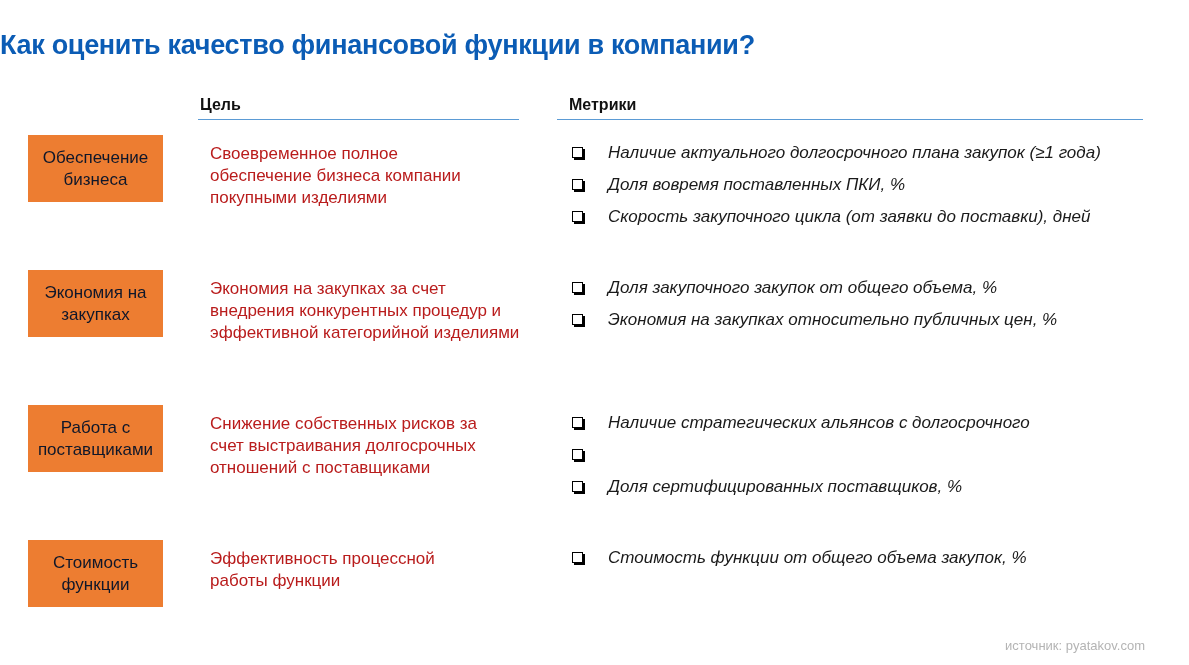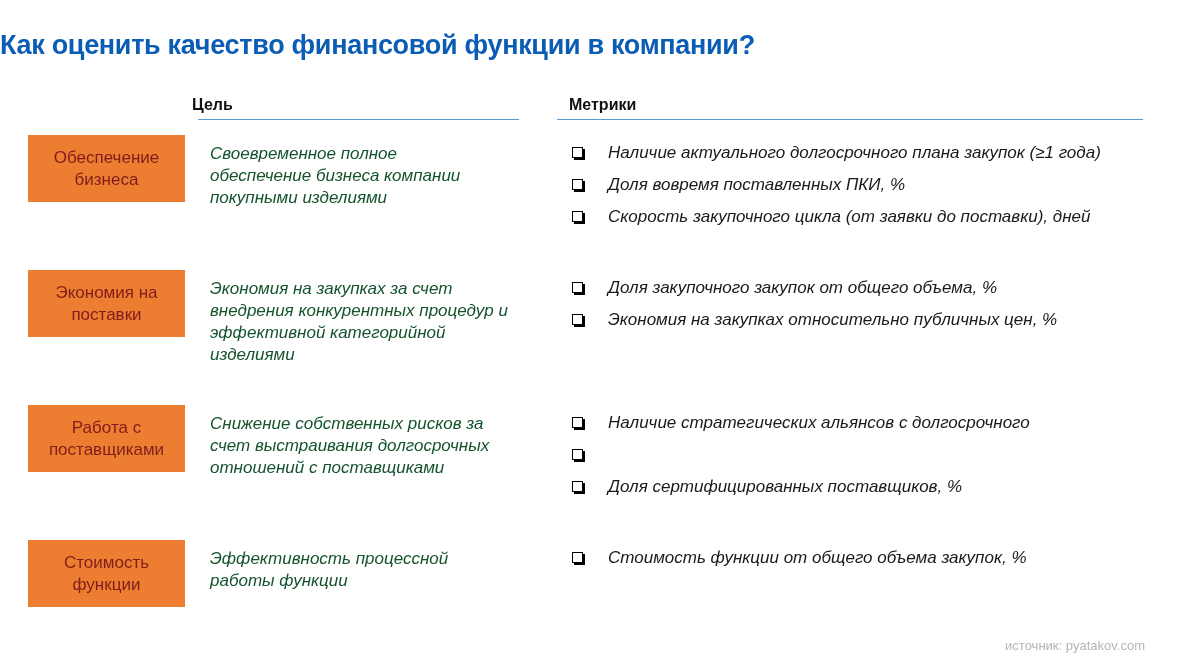--- a/index.html
+++ b/index.html
@@ -7,33 +7,33 @@
       width: 1189px; height: 665px; background: #ffffff; position: relative;
       overflow: hidden; font-family: "Liberation Sans", sans-serif; color: #1a1a1a;
     }
     .title {
       position: absolute; left: 0; top: 30px; width: 1189px; text-align: left;
       font-size: 27px; font-weight: bold; color: #0b5cb5; letter-spacing: -0.3px;
     }
     .col-head {
       position: absolute; top: 96px; font-size: 16px; font-weight: bold; color: #111;
     }
-    .col-head.goal { left: 192px; text-align: right; }
+    .col-head.goal { left: 200px; text-align: right; }
     .col-head.metrics { left: 569px; }
     .head-line { position: absolute; top: 119px; height: 1px; background: #5b9bd5; }
     .head-line.goal { left: 198px; width: 321px; }
     .head-line.metrics { left: 557px; width: 586px; }
 
     .cat-box {
-      position: absolute; left: 28px; width: 157px; height: 67px; background: #ed7d31;
-      color: #7f1d1d; font-size: 17px; line-height: 22px; text-align: center;
+      position: absolute; left: 28px; width: 135px; height: 67px; background: #ed7d31;
+      color: #0f172a; font-size: 17px; line-height: 22px; text-align: center;
       display: flex; align-items: center; justify-content: center; box-sizing: border-box; padding: 0 8px;
     }
     .goal-text {
-      position: absolute; left: 210px; width: 310px; font-size: 17px; line-height: 22px; color: #14532d; font-style: italic;
+      position: absolute; left: 210px; width: 310px; font-size: 17px; line-height: 22px; color: #b91c1c;
     }
     .metric-list { position: absolute; left: 569px; margin: 0; padding: 0; list-style: none; }
     .metric-item {
       display: flex; align-items: center; height: 32px; font-size: 17px; color: #1a1a1a; font-style: italic;
     }
     .chk {
       display: inline-block; width: 9px; height: 9px; border: 1px solid #000; background: #fff;
       box-shadow: 2px 2px 0 #000; margin-left: 3px; margin-right: 25px; flex: none;
       position: relative; top: -1px;
     }
@@ -64,21 +64,21 @@
       <span class="chk"></span>
       <span>Доля вовремя поставленных ПКИ, %</span>
     </li>
   <li class="metric-item">
       <span class="chk"></span>
       <span>Скорость закупочного цикла (от заявки до поставки), дней</span>
     </li>
 </ul>
 
 <div class="cat-box" style="top:270px">
-  <span>Экономия на поставки</span>
+  <span>Экономия на закупках</span>
 </div>
 <div class="goal-text" style="top:278px">Экономия на закупках за счет внедрения конкурентных процедур и эффективной категорийной изделиями</div>
 <ul class="metric-list" style="top:272px">
   <li class="metric-item">
       <span class="chk"></span>
       <span>Доля закупочного закупок от общего объема, %</span>
     </li>
   <li class="metric-item">
       <span class="chk"></span>
       <span>Экономия на закупках относительно публичных цен, %</span>

